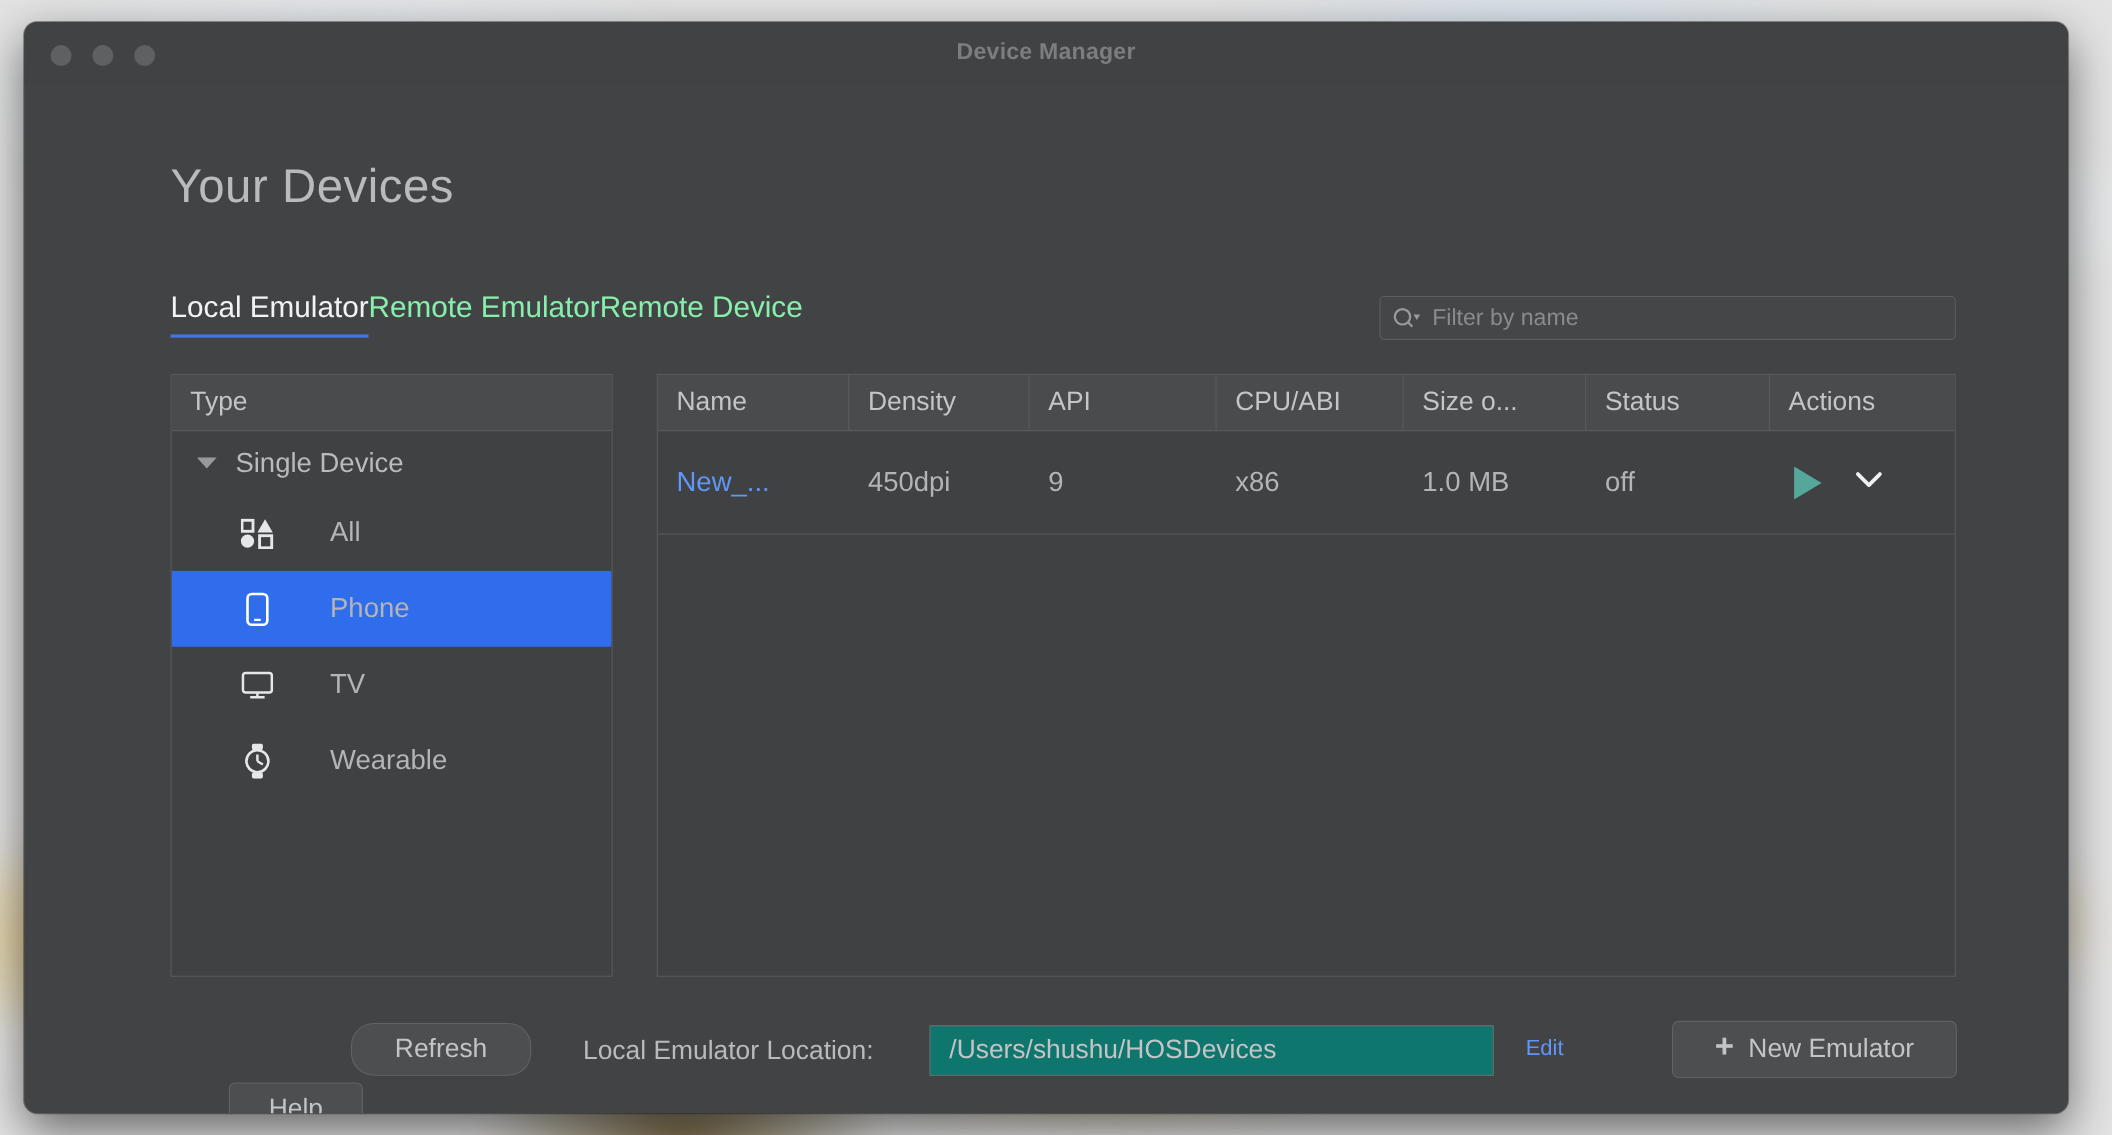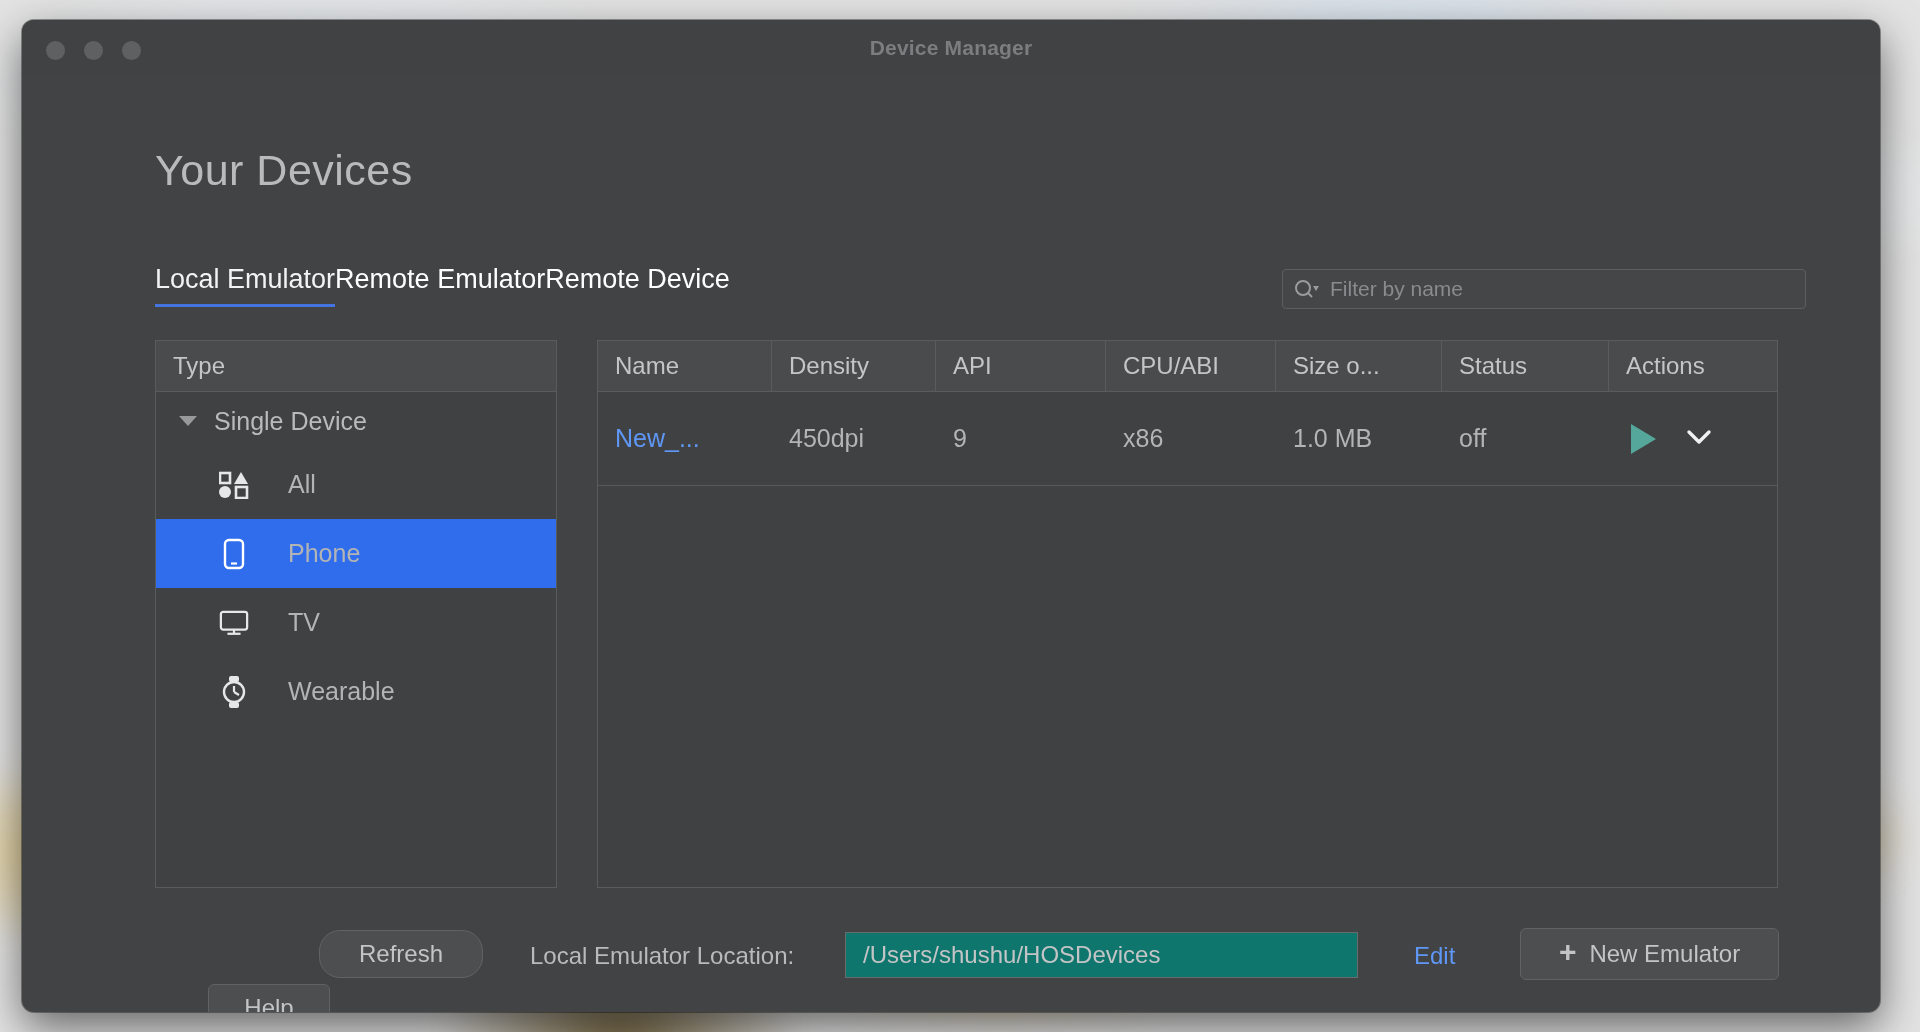--- a/index.html
+++ b/index.html
@@ -97,36 +97,35 @@
     font-size: 43px; color: #b9babb; font-weight: 400;
     letter-spacing: .5px;
   }
 
   
   #tabs {
     position: absolute; left: 133px; top: 244px;
     display: flex; align-items: flex-end; 
   }
   .tab {
-    font-size: 27px; color: #ffffff; padding-bottom: 9px;
+    font-size: 27px; color: #86efac; padding-bottom: 9px;
     border-bottom: 3px solid transparent; cursor: default;
     white-space: nowrap;
   }
   .tab.active { color: #f2f3f4; border-bottom-color: #4374e0; }
 
   
   #search {
     position: absolute; left: 1232px; top: 249px;
     width: 524px; height: 40px;
     background: #454648;
     border: 1px solid #5d5e60;
     border-radius: 4px;
     display: flex; align-items: center; gap: 6px;
     padding: 0 10px;
-    margin-left: 28px;
   }
   #search .mag { display:flex; align-items:center; }
   #search-placeholder { font-size: 21px; color: #8a8b8d; padding-left: 5px; }
 
   
   #type-panel {
     position: absolute; left: 133px; top: 320px;
     width: 402px; height: 548px;
     border: 1px solid #5a5b5d;
     background: #404143;
@@ -145,21 +144,21 @@
   }
   #group-row .caret {
     width: 0; height: 0;
     border-left: 9px solid transparent;
     border-right: 9px solid transparent;
     border-top: 10px solid #98999a;
   }
   #group-row .label { font-size: 25px; color: #b9babb; }
   .type-item {
     height: 69px; display: flex; align-items: center;
-    padding-left: 63px; gap: 39px;
+    padding-left: 63px; gap: 51px;
   }
   .type-item.selected { background: #2f6ded; }
   .type-item .t-label { font-size: 25px; color: #b3b4b5; }
   .type-item .t-icon { width: 30px; height: 30px; display:flex; align-items:center; justify-content:center; }
 
   
   #table-panel {
     position: absolute; left: 575px; top: 320px;
     width: 1181px; height: 548px;
     border: 1px solid #5a5b5d;
@@ -228,21 +227,21 @@
     position: absolute; left: 823px; top: 912px;
     width: 513px; height: 46px;
     background: #0f766e;
     border: 1px solid #6a6b6d;
     display: flex; align-items: center; padding-left: 17px;
     font-size: 24px; color: #c3c4c5;
     overflow: hidden; white-space: nowrap;
   }
   #edit-link {
     position: absolute; left: 1365px; top: 922px;
-    font-size: 24px; color: #5f97f6; cursor: default; margin-left: 27px;
+    font-size: 20px; color: #5f97f6; cursor: default;
   }
   #new-emu-btn {
     position: absolute; left: 1498px; top: 908px;
     width: 259px; height: 52px;
     gap: 13px;
   }
   #new-emu-btn .plus {
     font-size: 30px; line-height: 1; color: #c3c4c5; font-weight: 600;
     position: relative; top: -2px;
   }

